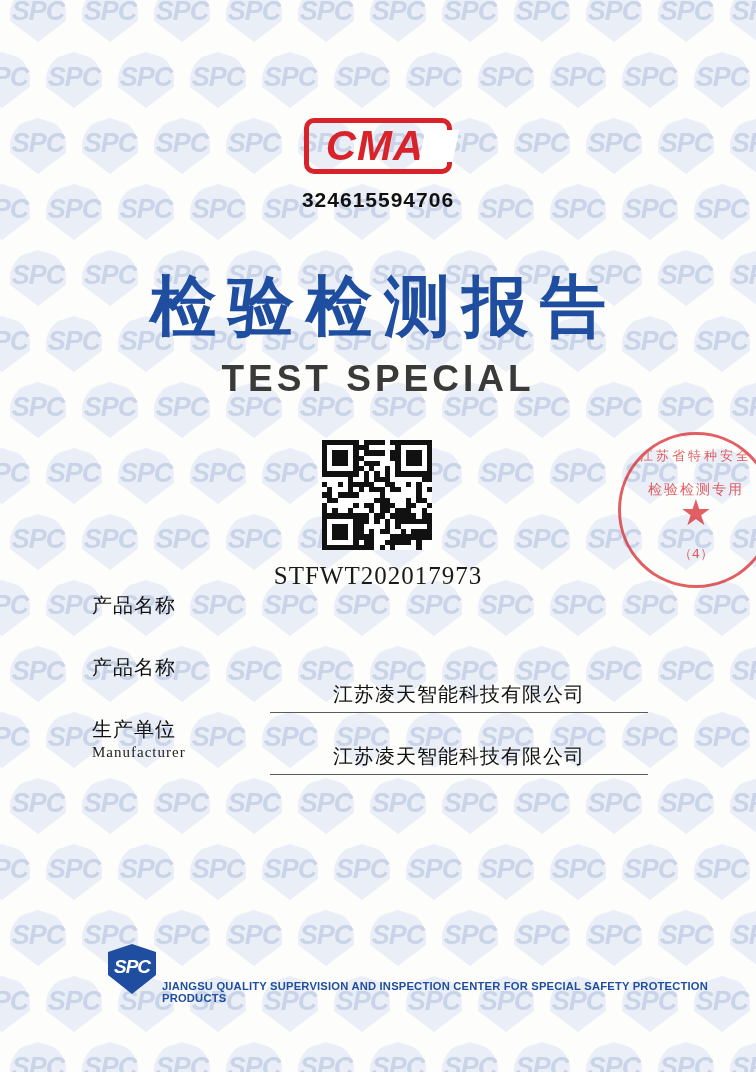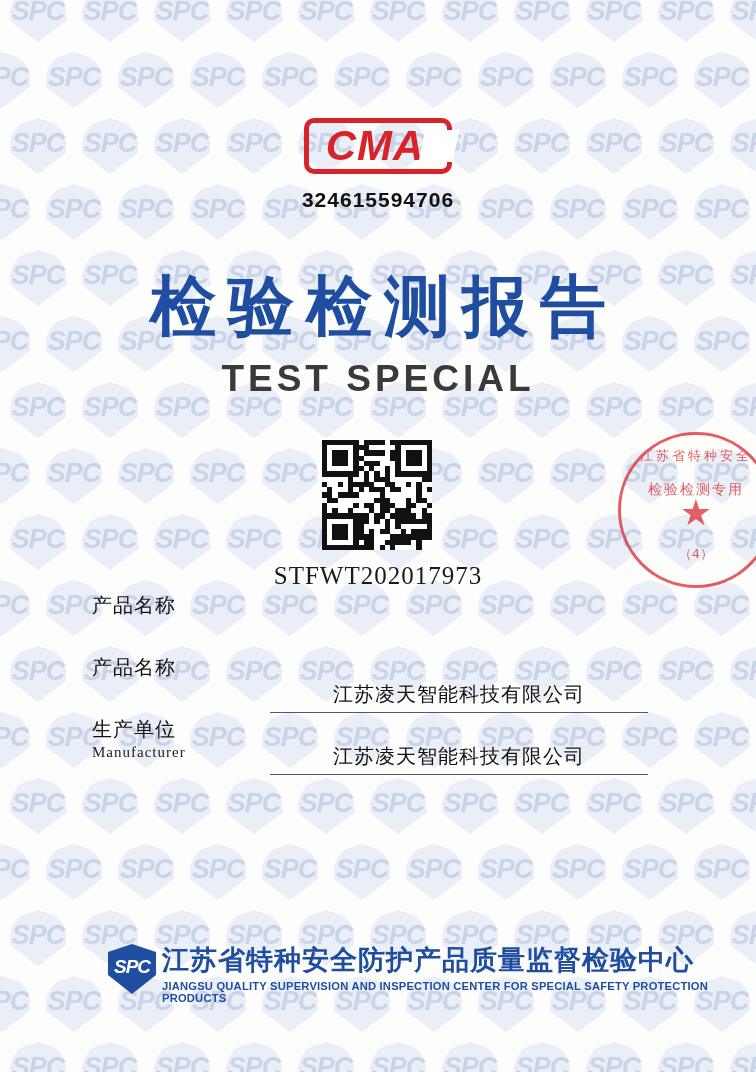--- a/index.html
+++ b/index.html
@@ -1629,19 +1629,18 @@
 
 
     </div>
 
     <div id="footer">
       <div id="footer-inner">
         <div id="footer-logo">
           <span class="shield"></span>
           <span class="spc">SPC</span>
         </div>
-        <div id="footer-cn">江苏省特种安全防护产品质量监督检验中心</div>
         <div id="footer-en">JIANGSU QUALITY SUPERVISION AND INSPECTION CENTER FOR SPECIAL SAFETY PROTECTION PRODUCTS</div>
       </div>
     </div>
 
   </div>
 </div>
 
 </body></html>

